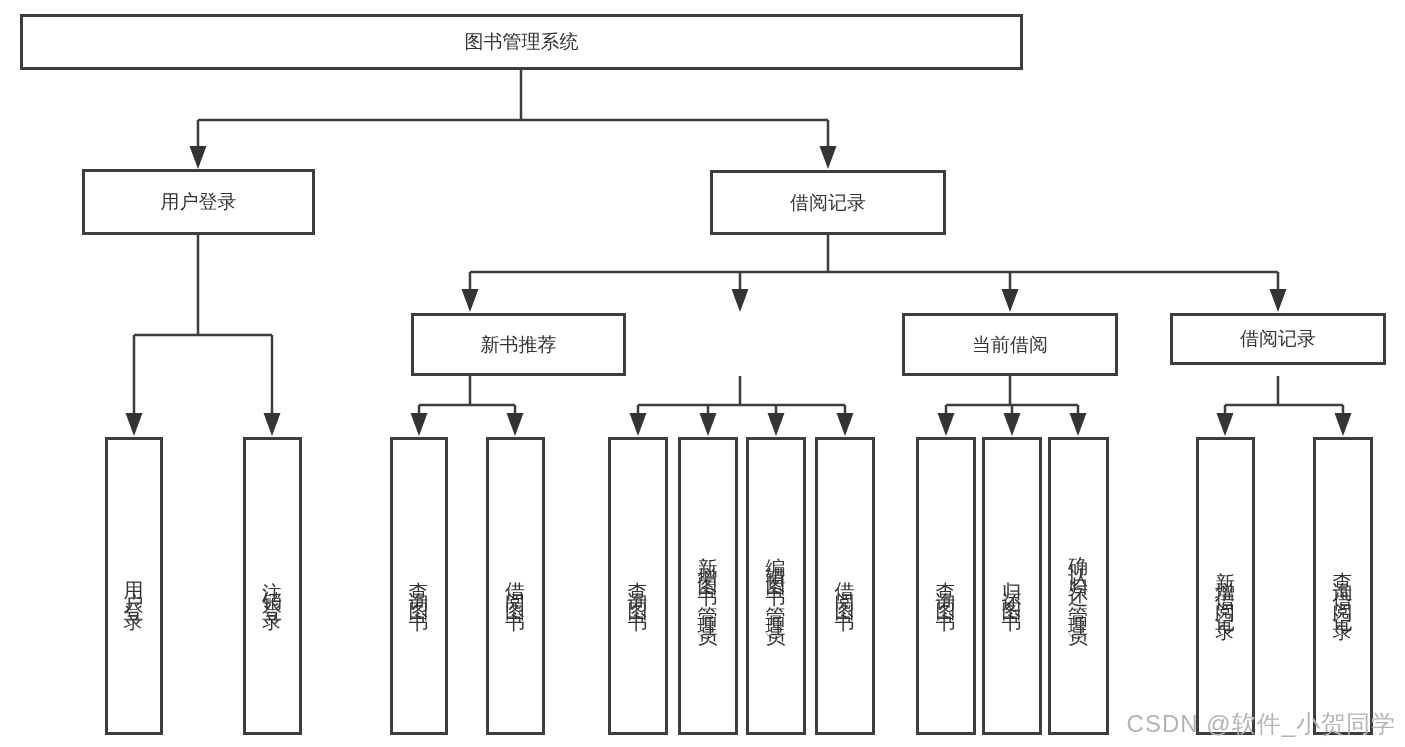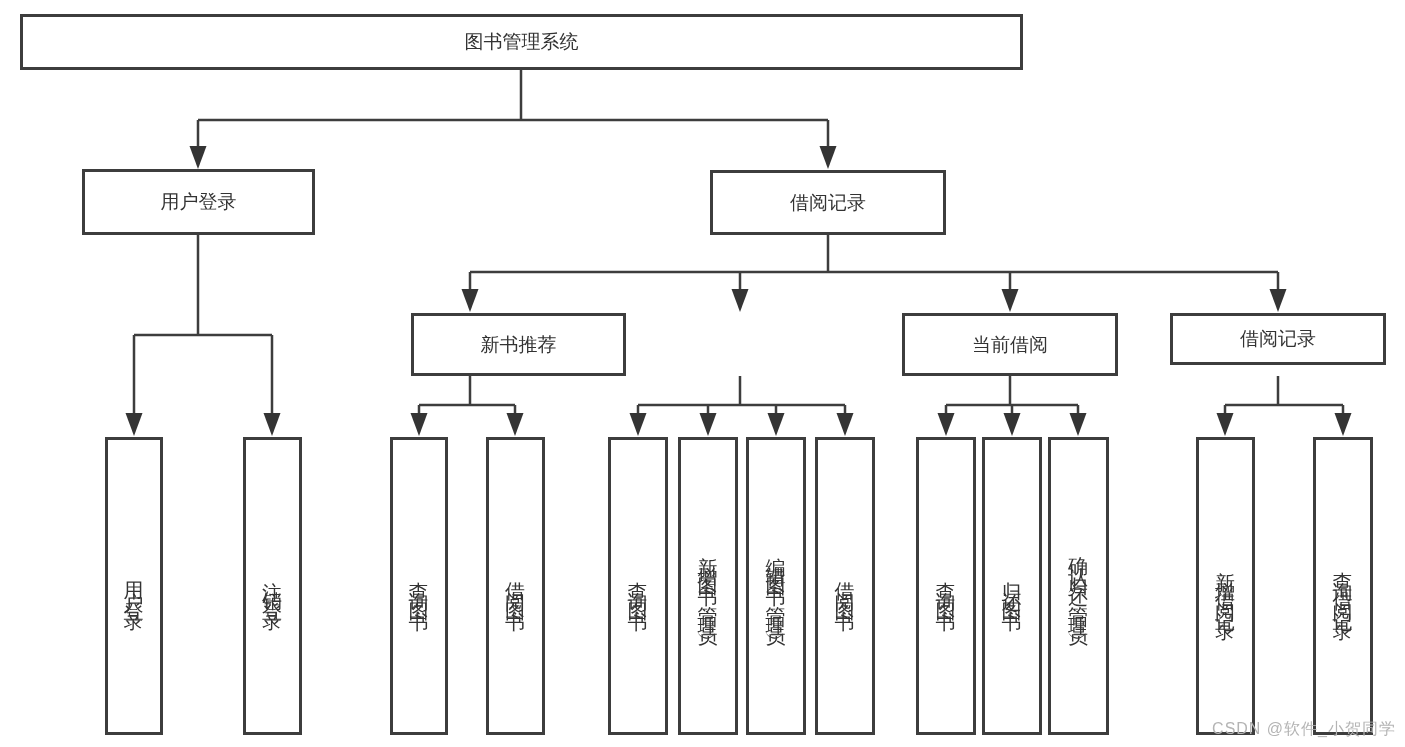--- a/index.html
+++ b/index.html
@@ -44,21 +44,21 @@
     font-size: 20px;
     letter-spacing: 10px;
     color: #333333;
     line-height: 1;
     white-space: nowrap;
   }
   .watermark {
     position: absolute;
     right: 9px;
     bottom: 7px;
-    font-size: 16px;
+    font-size: 24px;
     color: #b4b4b4;
     z-index: 5;
     letter-spacing: 1px;
     white-space: nowrap;
   }
 </style>
 </head>
 <body>
 
 <div class="canvas">

